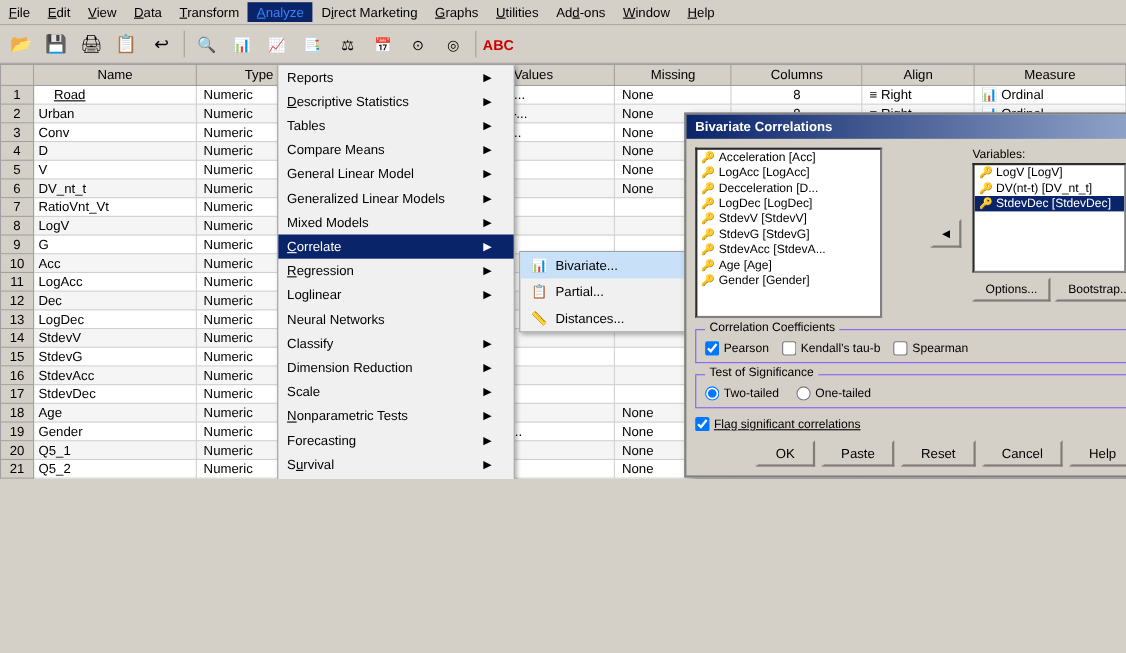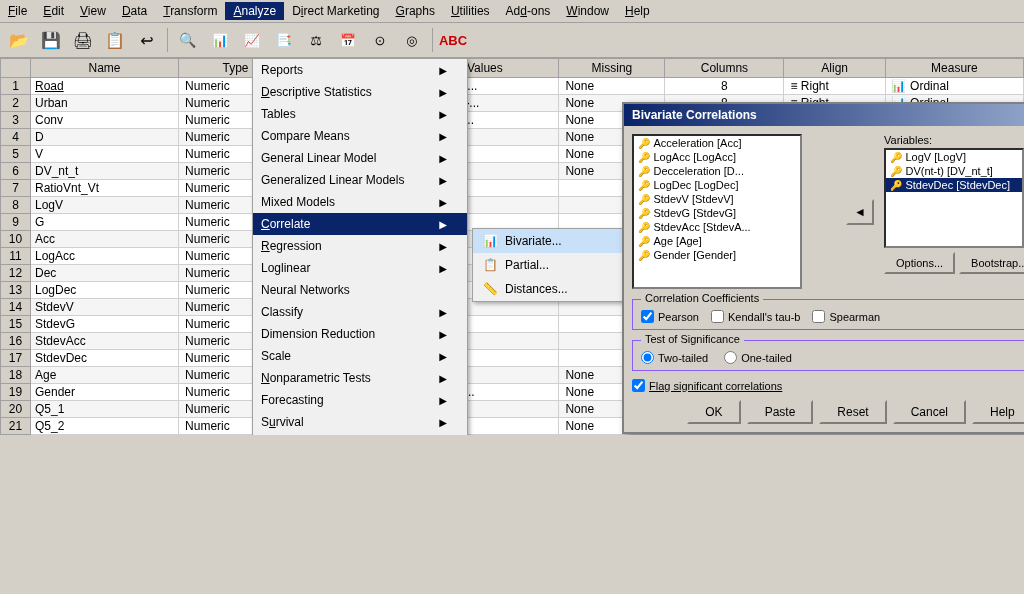--- a/index.html
+++ b/index.html
@@ -1,21 +1,21 @@
 <!DOCTYPE html>
 <html><head>
   <meta charset="utf-8">
   <style>
     * { box-sizing: border-box; margin: 0; padding: 0; }
     body { font-family: 'Segoe UI', Tahoma, Geneva, Verdana, sans-serif; font-size: 12px; background: #d4d0c8; overflow: hidden; }
     
     
     .menubar { background: #d4d0c8; padding: 2px 0; display: flex; align-items: flex-end; border-bottom: 1px solid #a0a0a0; }
     .menubar-item { padding: 2px 8px; cursor: pointer; font-size: 12px; }
-    .menubar-item.active { background: #0a246a; color: #ffffff; }
+    .menubar-item.active { background: #0a246a; color: #3b82f6; }
     
     
     .toolbar { background: #d4d0c8; padding: 3px 4px; display: flex; align-items: center; gap: 2px; border-bottom: 1px solid #a0a0a0; }
     .toolbar-btn { width: 30px; height: 28px; background: #d4d0c8; border: 1px solid transparent; display: flex; align-items: center; justify-content: center; cursor: pointer; font-size: 16px; }
     .toolbar-sep { width: 1px; height: 24px; background: #a0a0a0; margin: 0 3px; }
     
     
     .data-table-container { flex: 1; overflow: auto; background: white; }
     table.data-table { border-collapse: collapse; width: 100%; }
     table.data-table th { background: #d4d0c8; border: 1px solid #a0a0a0; padding: 2px 6px; text-align: center; font-weight: normal; font-size: 12px; white-space: nowrap; }
@@ -106,21 +106,21 @@
         <th>Values</th>
         <th>Missing</th>
         <th>Columns</th>
         <th>Align</th>
         <th>Measure</th>
       </tr>
     </thead>
     <tbody id="table-body">
     <tr>
       <td>1</td>
-      <td style="padding-left:4px;text-decoration:underline;">Road</td>
+      <td style="padding-left:18px;text-decoration:underline;">Road</td>
       <td>Numeric</td>
       <td></td>
       <td>{0, Road}...</td>
       <td>None</td>
       <td style="text-align:center;">8</td>
       <td>≡ Right</td>
       <td><span style="color:#008800;">📊</span> Ordinal</td>
     </tr>
         <tr>
       <td>2</td>

